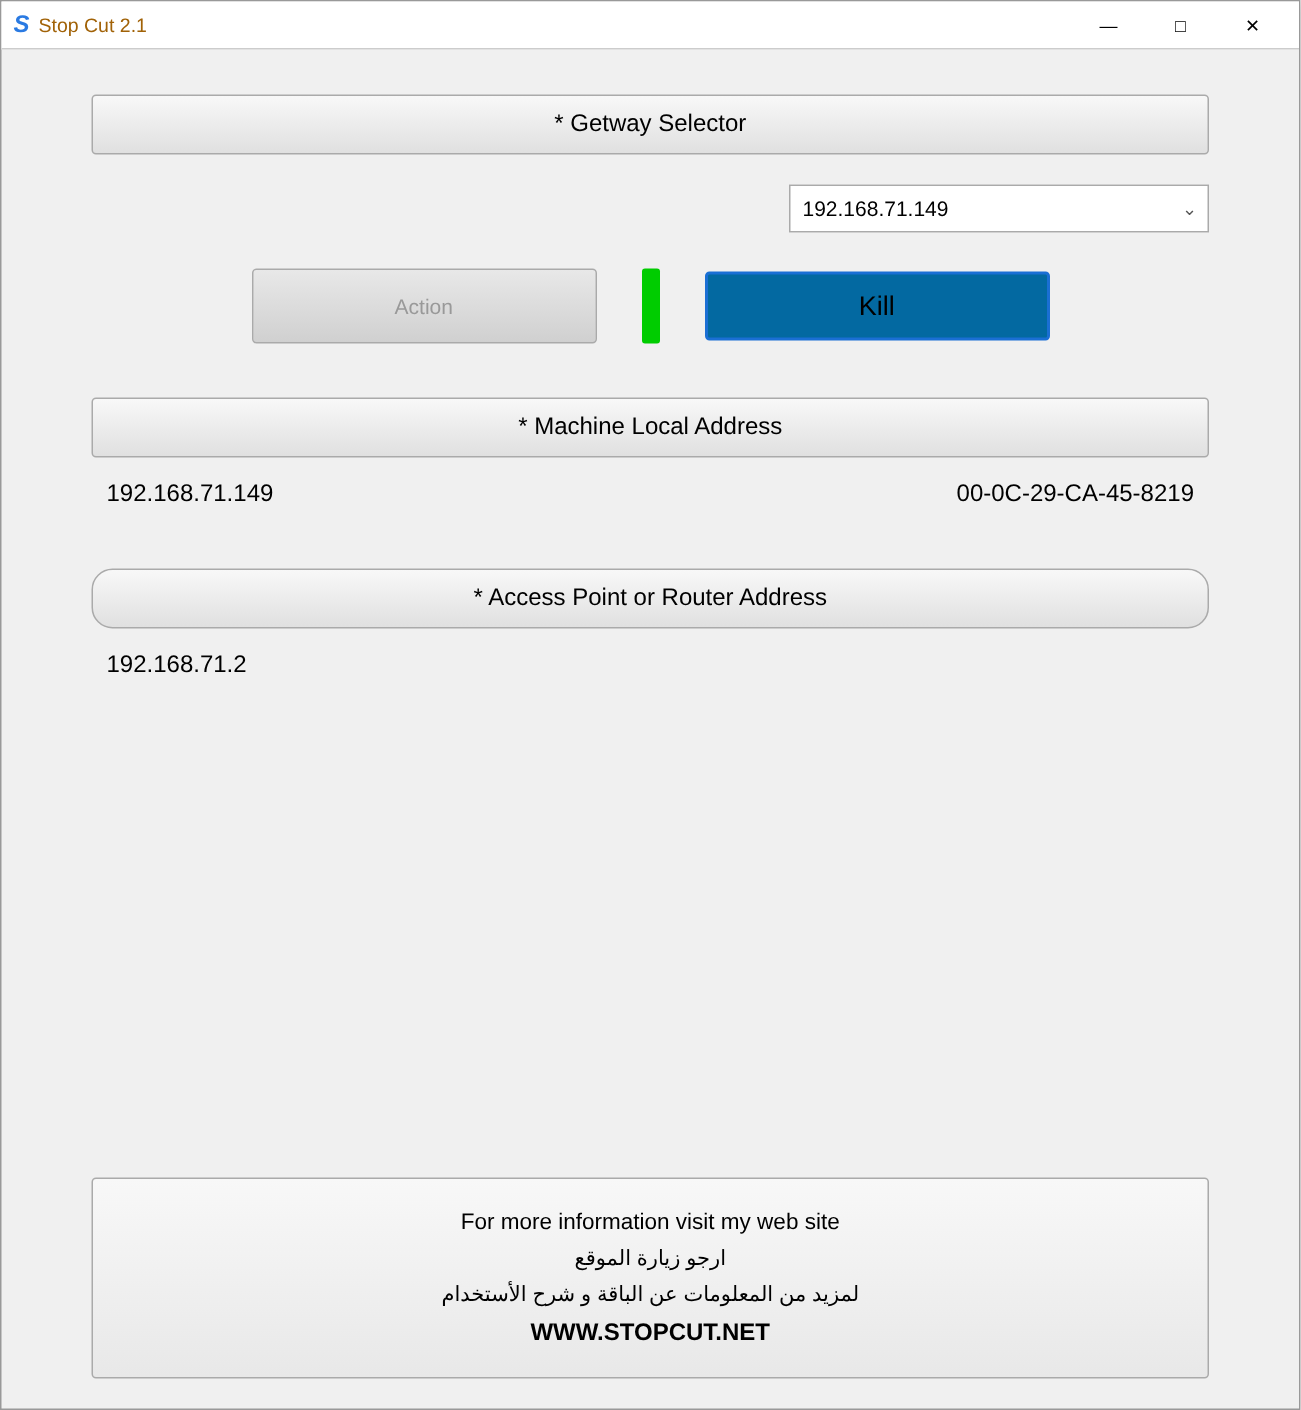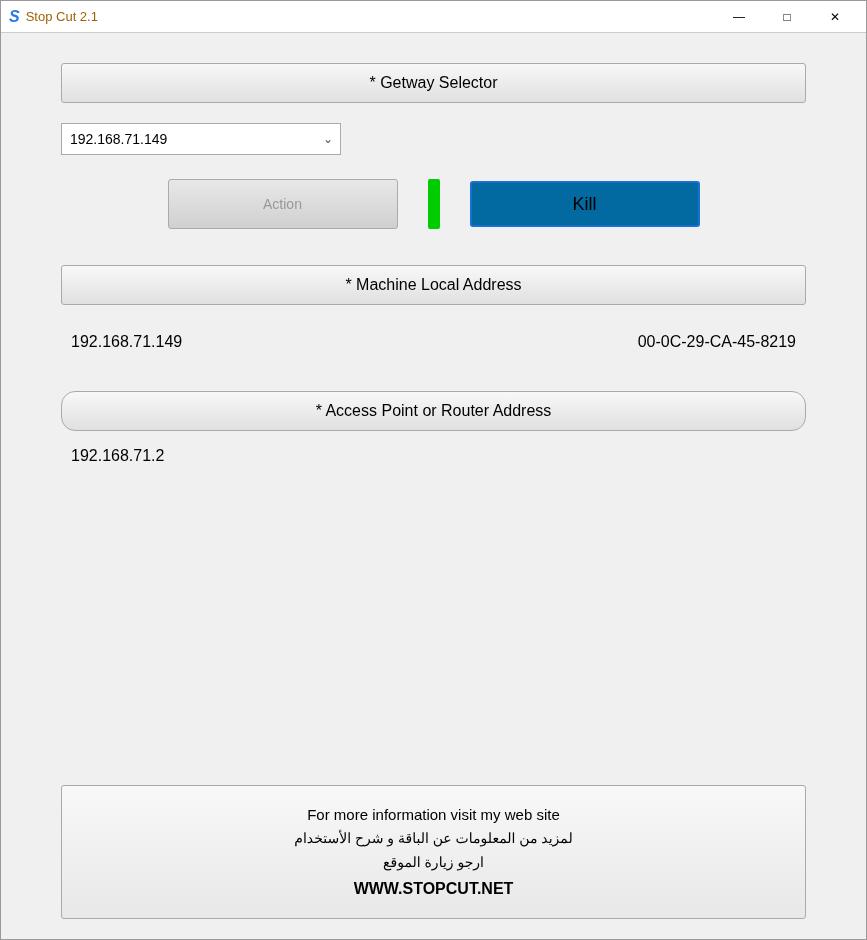--- a/index.html
+++ b/index.html
@@ -74,21 +74,21 @@
       align-items: center;
       justify-content: center;
       color: #000;
     }
 
     .content {
       flex: 1;
       padding: 30px 60px;
       display: flex;
       flex-direction: column;
-      align-items: flex-start;
+      align-items: flex-end;
       gap: 0;
     }
 
     .section-header {
       width: 100%;
       background: linear-gradient(to bottom, #f8f8f8, #e0e0e0);
       border: 1px solid #aaa;
       border-radius: 3px;
       padding: 10px 20px;
       text-align: center;
@@ -179,21 +179,21 @@
 
     .machine-header {
       width: 100%;
       background: linear-gradient(to bottom, #f8f8f8, #e0e0e0);
       border: 1px solid #aaa;
       border-radius: 3px;
       padding: 10px 20px;
       text-align: center;
       font-size: 16px;
       color: #000;
-      margin-bottom: 28px;
+      margin-bottom: 16px;
     }
 
     .machine-info-row {
       display: flex;
       justify-content: space-between;
       align-items: center;
       padding: 0 10px;
       margin-bottom: 24px;
       font-size: 16px;
       color: #000;
@@ -314,19 +314,19 @@
 
     <div class="access-section">
       <div class="access-header">* Access Point or Router Address</div>
       <div class="access-info-row">
         <span>192.168.71.2</span>
       </div>
     </div>
 
     <div class="footer-box">
       <div class="footer-line">For more information visit my web site</div>
+      <div class="footer-arabic">ارجو زيارة الموقع</div>
       <div class="footer-arabic">لمزيد من المعلومات عن الباقة و شرح الأستخدام</div>
-      <div class="footer-arabic">ارجو زيارة الموقع</div>
       <div class="footer-url">WWW.STOPCUT.NET</div>
     </div>
 
   </div>
 </div>
 
 </body></html>

